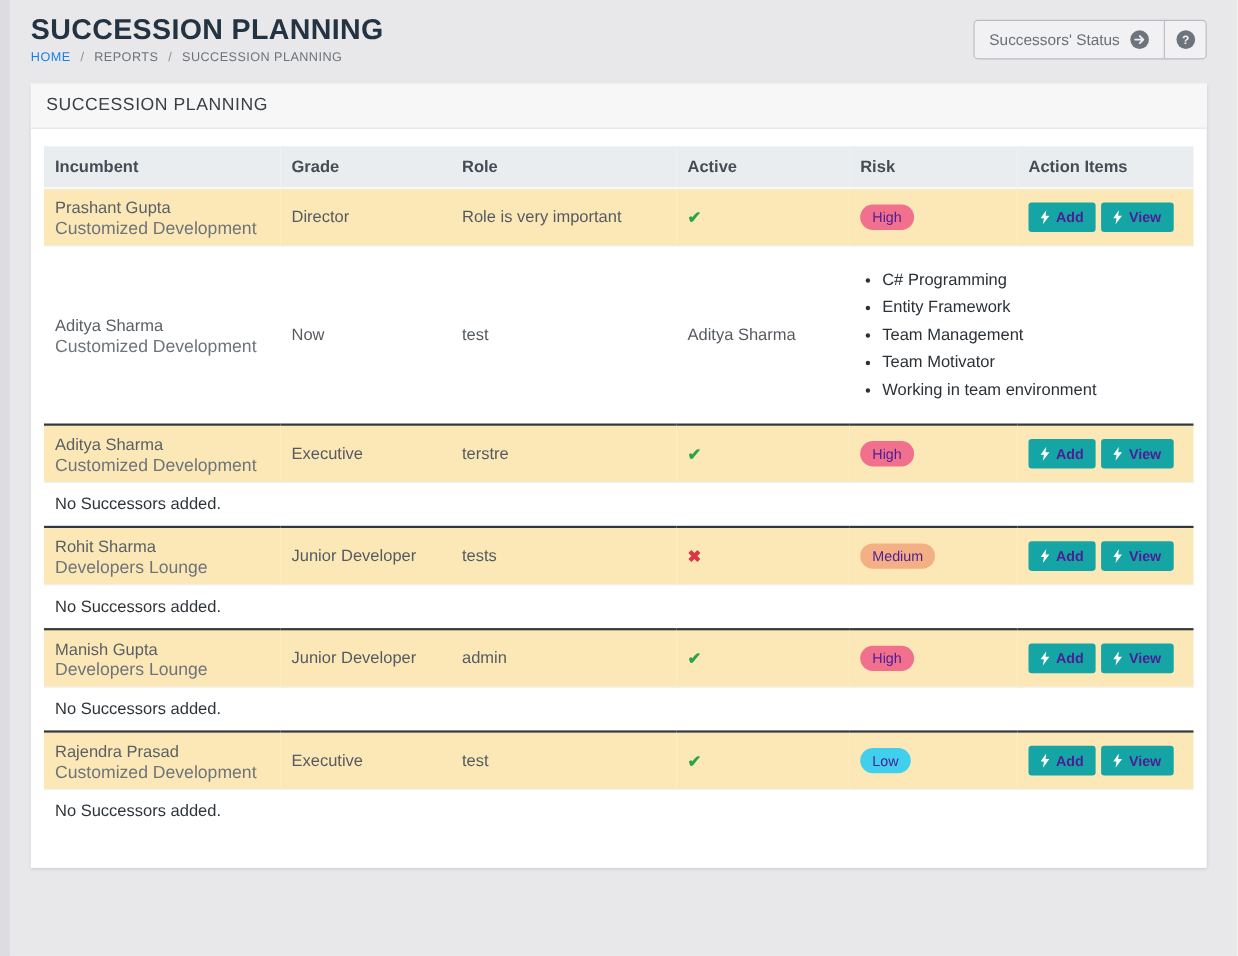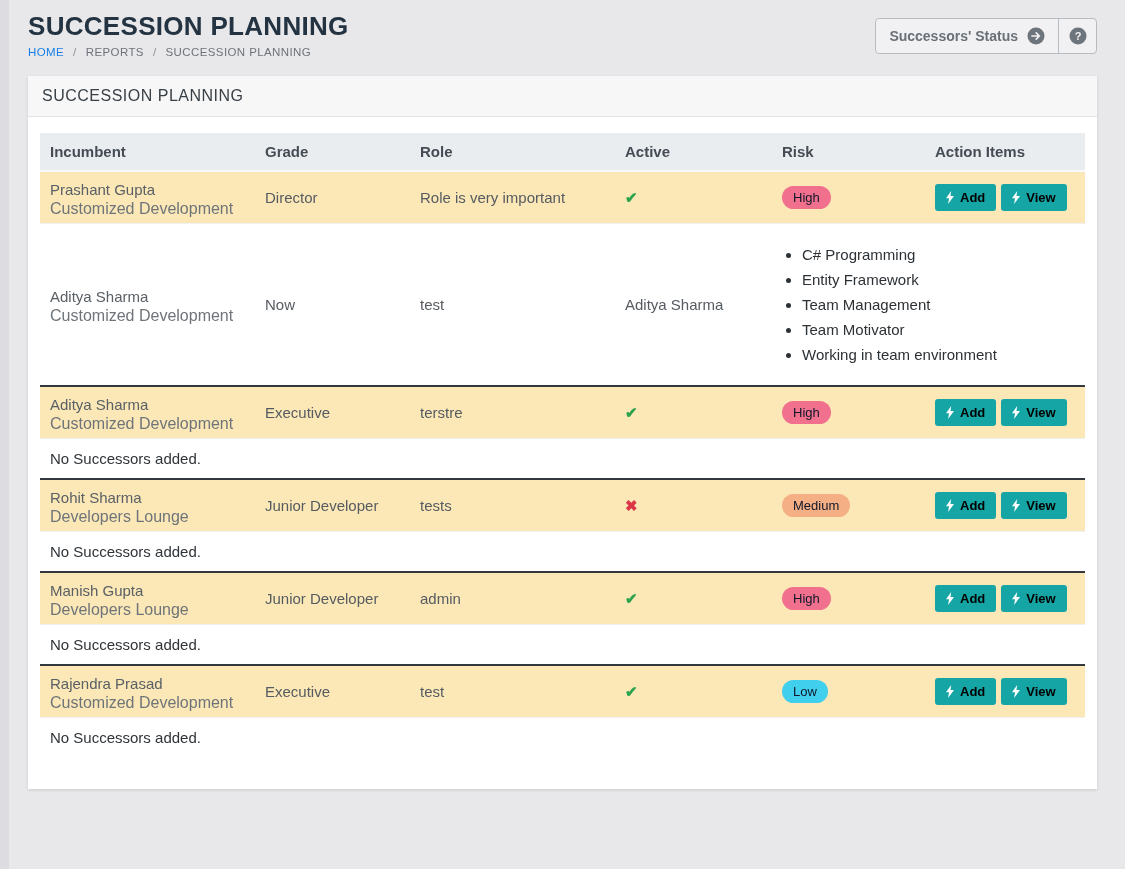--- a/index.html
+++ b/index.html
@@ -32,21 +32,20 @@
   .toolbar-group {
     display: flex; align-items: stretch; margin-top: 8px;
     border: 1px solid #b6bcc2; border-radius: 4px; background: #f1f1f3;
     height: 36px; overflow: hidden;
   }
   .status-btn {
     display: flex; align-items: center; gap: 9px; padding: 0 13px;
     font-size: 14px; color: #697077; cursor: pointer;
     border-right: 1px solid #b6bcc2; background: transparent; border-top: none; border-bottom: none; border-left: none;
     font-family: inherit;
-    font-weight: bold;
   }
   .help-btn {
     display: flex; align-items: center; justify-content: center; width: 37px;
     background: transparent; border: none; cursor: pointer;
   }
   .circle-icon { width: 18px; height: 18px; display: block; }
   
   .card {
     margin: 18px 28px 0 28px; background: #ffffff;
     box-shadow: 0 1px 3px rgba(0,0,0,0.13);
@@ -68,26 +67,26 @@
   .sp-table td {
     padding: 8px 10px; font-size: 15px; color: #565b61; vertical-align: middle;
     border-top: 1px solid #eef0f2;
   }
   tr.row-incumbent td { background: #fbe8b6; border-top: none; }
   .person-name { font-size: 15px; color: #5a6066; line-height: 19px; }
   .person-org { font-size: 16px; color: #6e747a; line-height: 13px; margin-top: 3px; }
   .active-glyph { font-size: 15px; font-weight: 700; }
   .risk-badge {
     display: inline-block; padding: 4px 11px; border-radius: 12px;
-    color: #0f172a; font-size: 13px; line-height: 15px;
+    color: #4c1d95; font-size: 13px; line-height: 15px;
   }
   .actions-cell { white-space: nowrap; }
   .btn-action {
     display: inline-flex; align-items: center; gap: 6px;
-    background: #16a5a5; color: #000000; border: none; border-radius: 3px;
+    background: #16a5a5; color: #4c1d95; border: none; border-radius: 3px;
     padding: 6px 11px; font-size: 13px; font-weight: 700; cursor: pointer;
     font-family: inherit;
   }
   .btn-action + .btn-action { margin-left: 5px; }
   .bolt-icon { width: 8px; height: 13px; display: block; }
   .gaps-list { margin: 10px 0 10px 0; padding-left: 20px; }
   .gaps-list li { font-size: 15px; color: #2c3136; padding: 3px 0; line-height: 19px; }
   .no-successors td { padding: 11px 10px; font-size: 15px; color: #2f3439; }
   .successor-row td { background: #ffffff; }
 </style>

